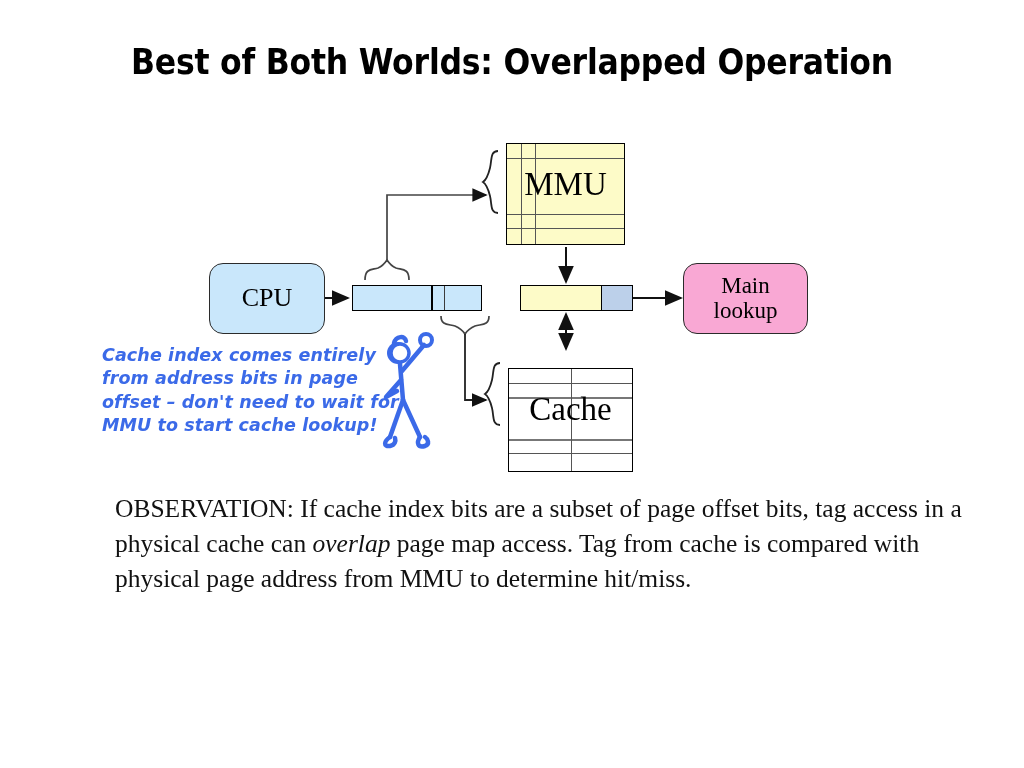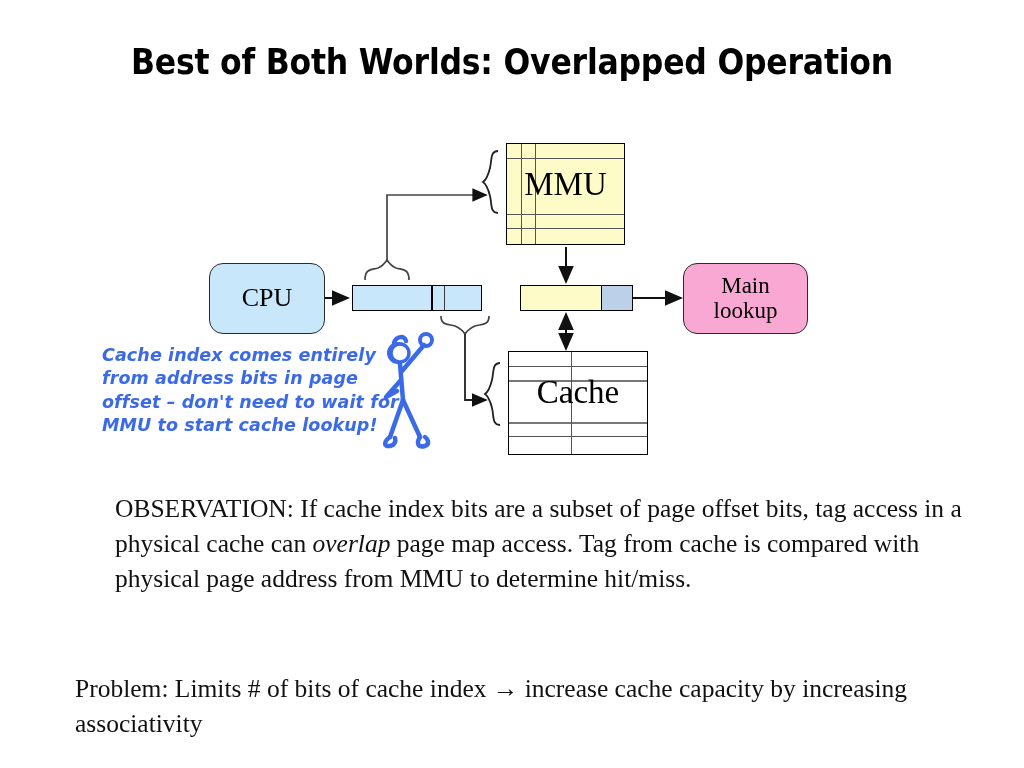--- a/index.html
+++ b/index.html
@@ -41,21 +41,21 @@
   
   #physical-address-bar{
     left:520px;top:285px;width:113px;height:26px;border:1.5px solid #000;background:#fdfbc8;
   }
   #physical-address-bar .ppn{position:absolute;left:0;top:0;bottom:0;width:80px;background:#fdfbc8;}
   #physical-address-bar .poff{position:absolute;left:80px;top:0;bottom:0;right:0;background:#bcd0ea;border-left:1.5px solid #000;}
 
   
   .tablebox{border:1.5px solid #000;position:absolute;box-sizing:border-box;}
   #mmu-box{left:506px;top:143px;width:119px;height:102px;background:#fdfbc8;}
-  #cache-box{left:508px;top:351px;width:140px;height:104px;background:#ffffff;padding-left:41px;}
+  #cache-box{left:508px;top:368px;width:125px;height:104px;background:#ffffff;padding-left:41px;}
 
   .hline{position:absolute;left:0;right:0;height:1px;background:#555;}
   .vline{position:absolute;top:0;bottom:0;width:1px;background:#555;}
   .boxlabel{
     position:absolute;left:0;right:0;text-align:center;color:#000;
     font-family:"Liberation Serif",serif;
   }
   #mmu-box .boxlabel{top:22px;font-size:33px;}
   #cache-box .boxlabel{top:22px;font-size:33px;}
 
@@ -178,15 +178,14 @@
       <path d="M23,55 L8,72 L19,66"></path>
       <path d="M25,75 L12,112"></path>
       <path d="M25,75 L42,112"></path>
       <path d="M12,112 C6,116 5,122 12,121 C17,120 18,116 17,113"></path>
       <path d="M42,112 C38,118 40,123 47,121 C52,119 50,114 47,112"></path>
     </g>
   </svg>
 
   <div class="bodytext" id="observation-text"><span>OBSERVATION: If cache index bits  are a subset of page offset bits, tag access in a physical cache can </span><i>overlap</i><span>  page map access.  Tag from cache is compared with physical page address from MMU to determine hit/miss.</span></div>
 
-  <div class="bodytext" id="problem-text">Problem: Limits # of bits of cache index → increase cache capacity by increasing associativity</div>
 
 </div>
 
 </body></html>

